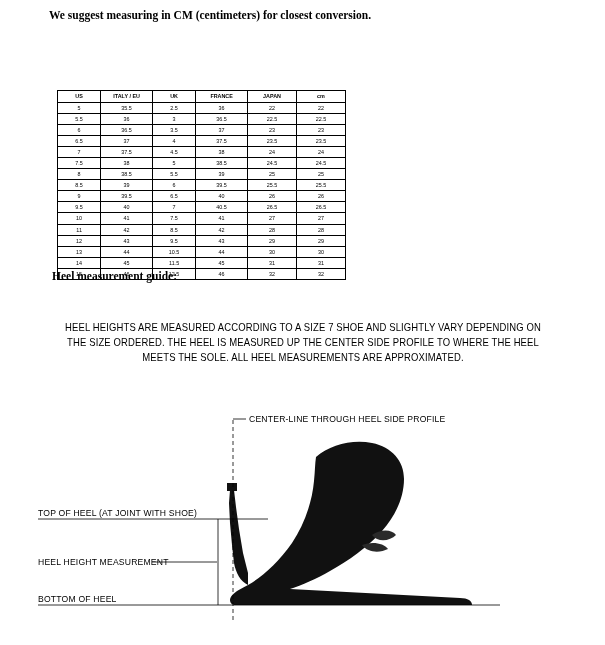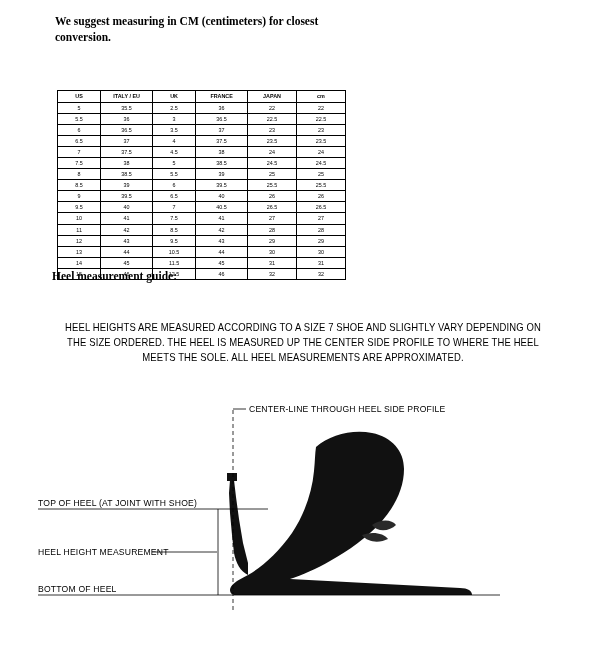--- a/index.html
+++ b/index.html
@@ -26,21 +26,21 @@
     left: 47px;
     top: 6px;
     width: 330px;
     font-family: "Liberation Serif", serif;
     font-weight: bold;
     font-size: 11.5px;
     line-height: 15.5px;
     color: #000;
   }
   .intro p {
-    margin: 8px;
+    margin: 2px;
   }
   
   .size-table-wrap {
     position: absolute;
     left: 57px;
     top: 90px;
     width: 289px;
   }
   table.size-table {
     border-collapse: collapse;
@@ -94,21 +94,21 @@
     line-height: 15px;
     letter-spacing: 0.15px;
     color: #000;
     transform: scaleX(0.93);
     transform-origin: center top;
   }
   
   .diagram {
     position: absolute;
     left: 0;
-    top: 385px;
+    top: 395px;
     width: 600px;
     height: 240px;
   }
   .diagram svg {
     display: block;
   }
   .lbl {
     font-family: "Liberation Sans Narrow", "Liberation Sans", sans-serif;
     font-size: 8.6px;
     letter-spacing: 0.2px;

